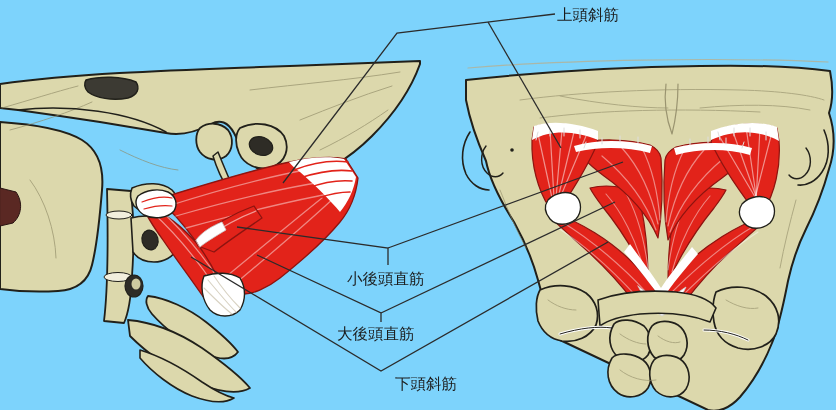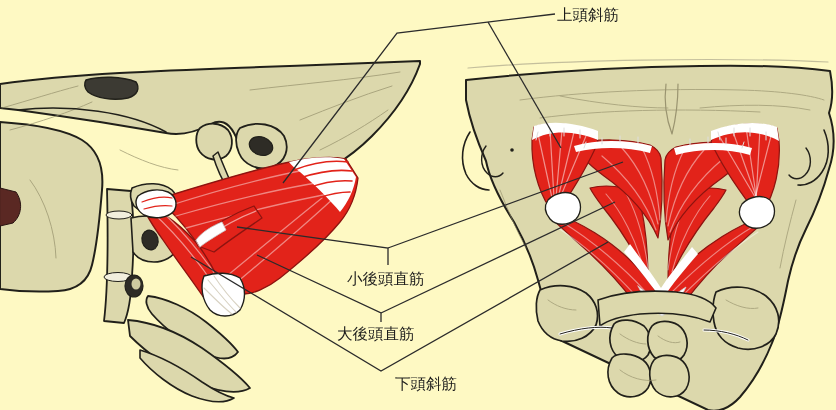--- a/index.html
+++ b/index.html
@@ -1,17 +1,17 @@
 <!DOCTYPE html>
 <html><head>
 <meta charset="utf-8">
 <style>
   html,body{margin:0;padding:0;background:#ffffff;}
   body{width:836px;height:410px;overflow:hidden;font-family:"DejaVu Sans",sans-serif;}
-  #stage{position:relative;width:836px;height:410px;background:#fef9c3;}
+  #stage{position:relative;width:836px;height:410px;background:#7dd3fc;}
   svg{display:block;}
   text.anno{font-family:"DejaVu Sans",sans-serif;font-size:15.5px;fill:#1b1b1b;}
 </style>
 </head>
 <body>
 
 <div id="stage">
 <svg width="836" height="410" viewBox="0 0 836 410">
 
   <g stroke-linejoin="round" stroke-linecap="round">

